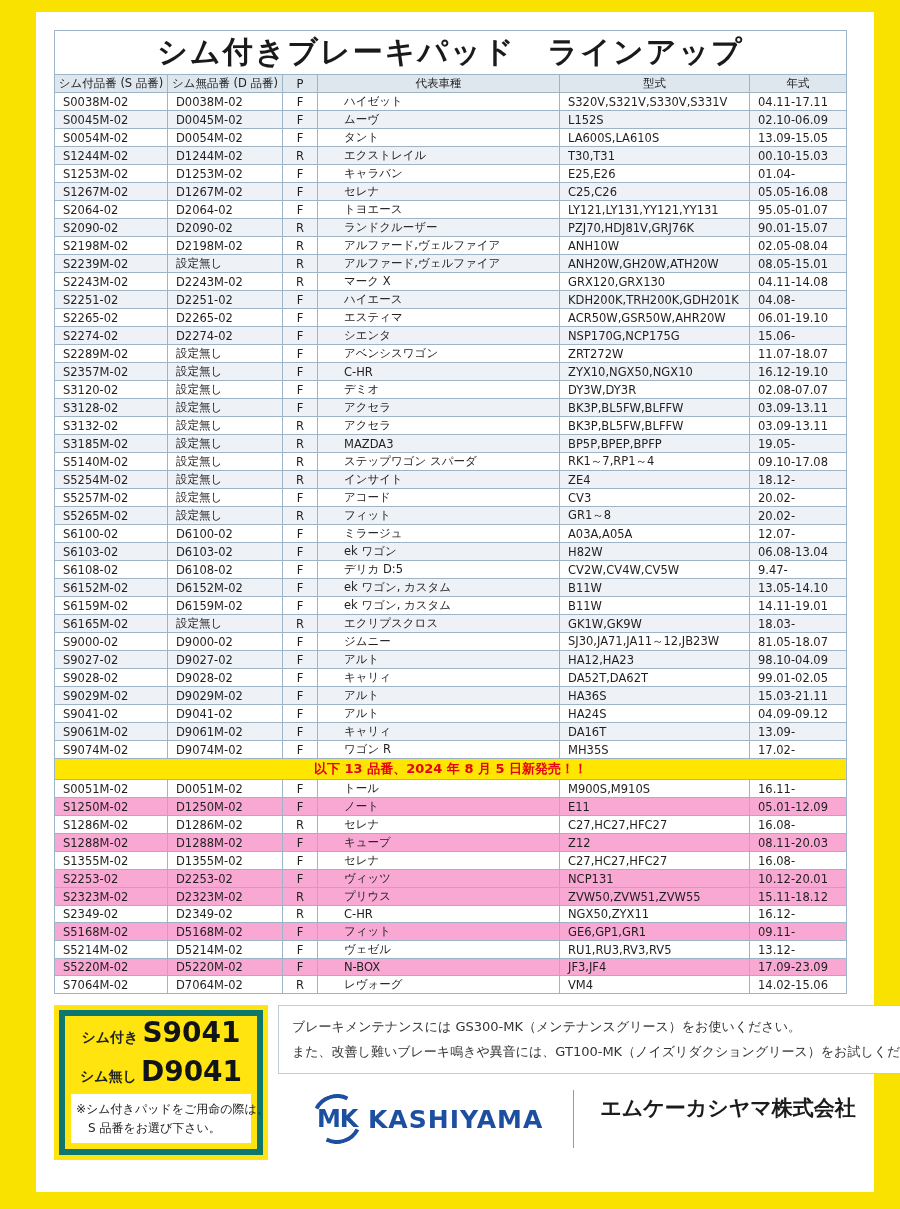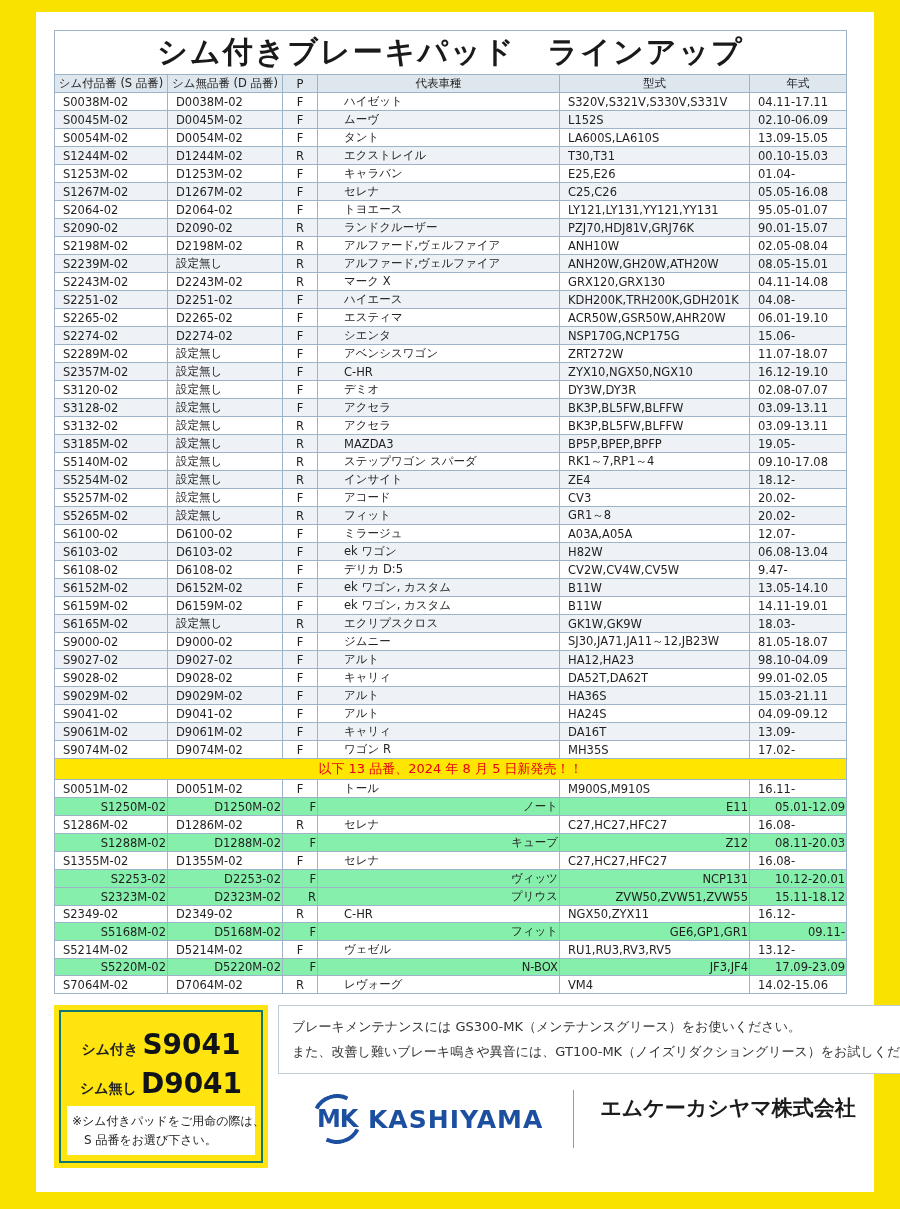--- a/index.html
+++ b/index.html
@@ -48,36 +48,36 @@
     height:17px;
     font-size:11.5px;
     color:#1f1f1f;
     background:#fff;
   }
   td.c0, td.c1 { padding-left:8px; }
   td.c2 { text-align:center; }
   td.c3 { padding-left:26px; }
   td.c4, td.c5 { padding-left:8px; }
   tr.alt td  { background:#eef2f7; }
-  tr.pink td { background:#86efac;text-align:right; }
+  tr.pink td { background:#f9a8d4; }
   tr.banner td {
     background:#ffe600;
     color:#e60012;
-    font-weight:normal;
+    font-weight:bold;
     text-align:center;
     font-size:13px;
     height:18px;
   }
   .footer { display:flex; margin-top:11px; width:812px; }
   .shim-box {
     width:214px; background:#ffe410;
     padding:5px; box-sizing:border-box;
     flex:none;
   }
-  .shim-box-inner { border:2px solid #0f766e; padding:16px 6px 6px; }
+  .shim-box-inner { border:6px solid #0f766e; padding:0 6px 6px; }
   .shim-line { text-align:center; margin-bottom:6px; white-space:nowrap; }
   .shim-label { font-size:14px; font-weight:bold; color:#222; margin-right:4px; }
   .shim-value { font-size:28px; font-weight:bold; color:#101418; }
   .shim-note {
     background:#ffffff; 
     padding:6px 5px; font-size:12px; color:#222; line-height:1.55;
     white-space:nowrap;
   }
   .right-col { flex:1; margin-left:10px; }
   .grease-note {

